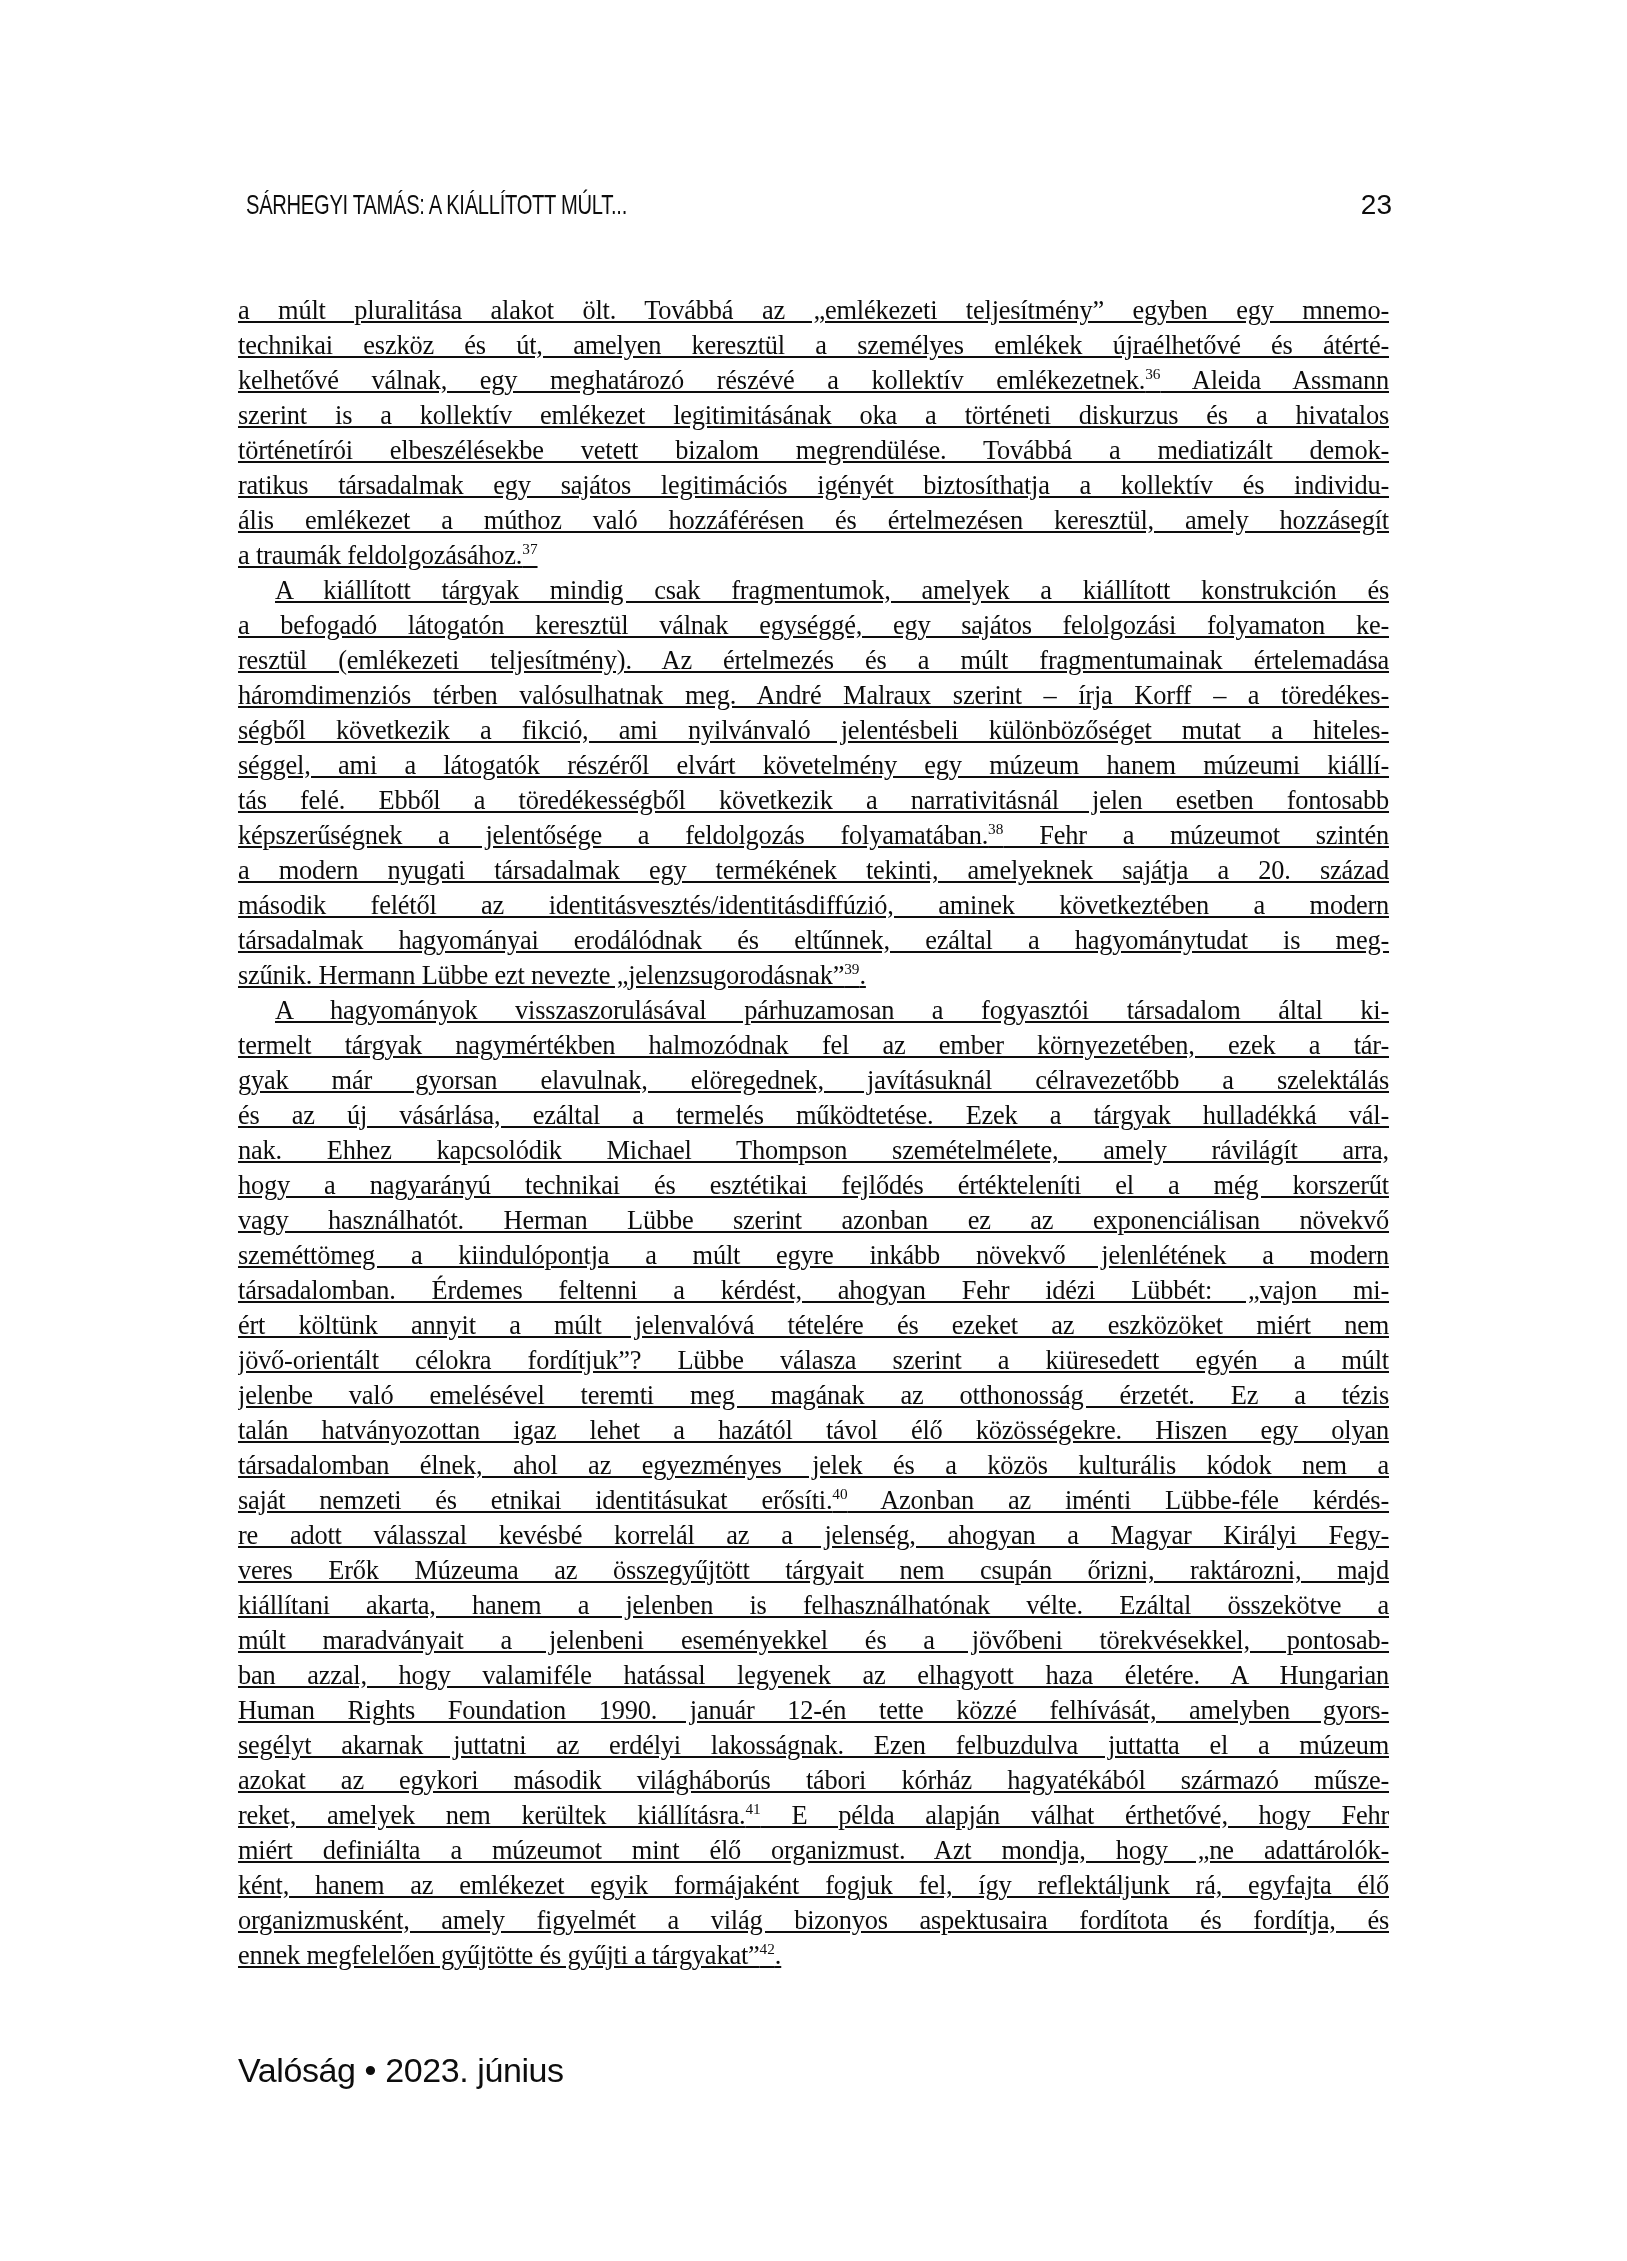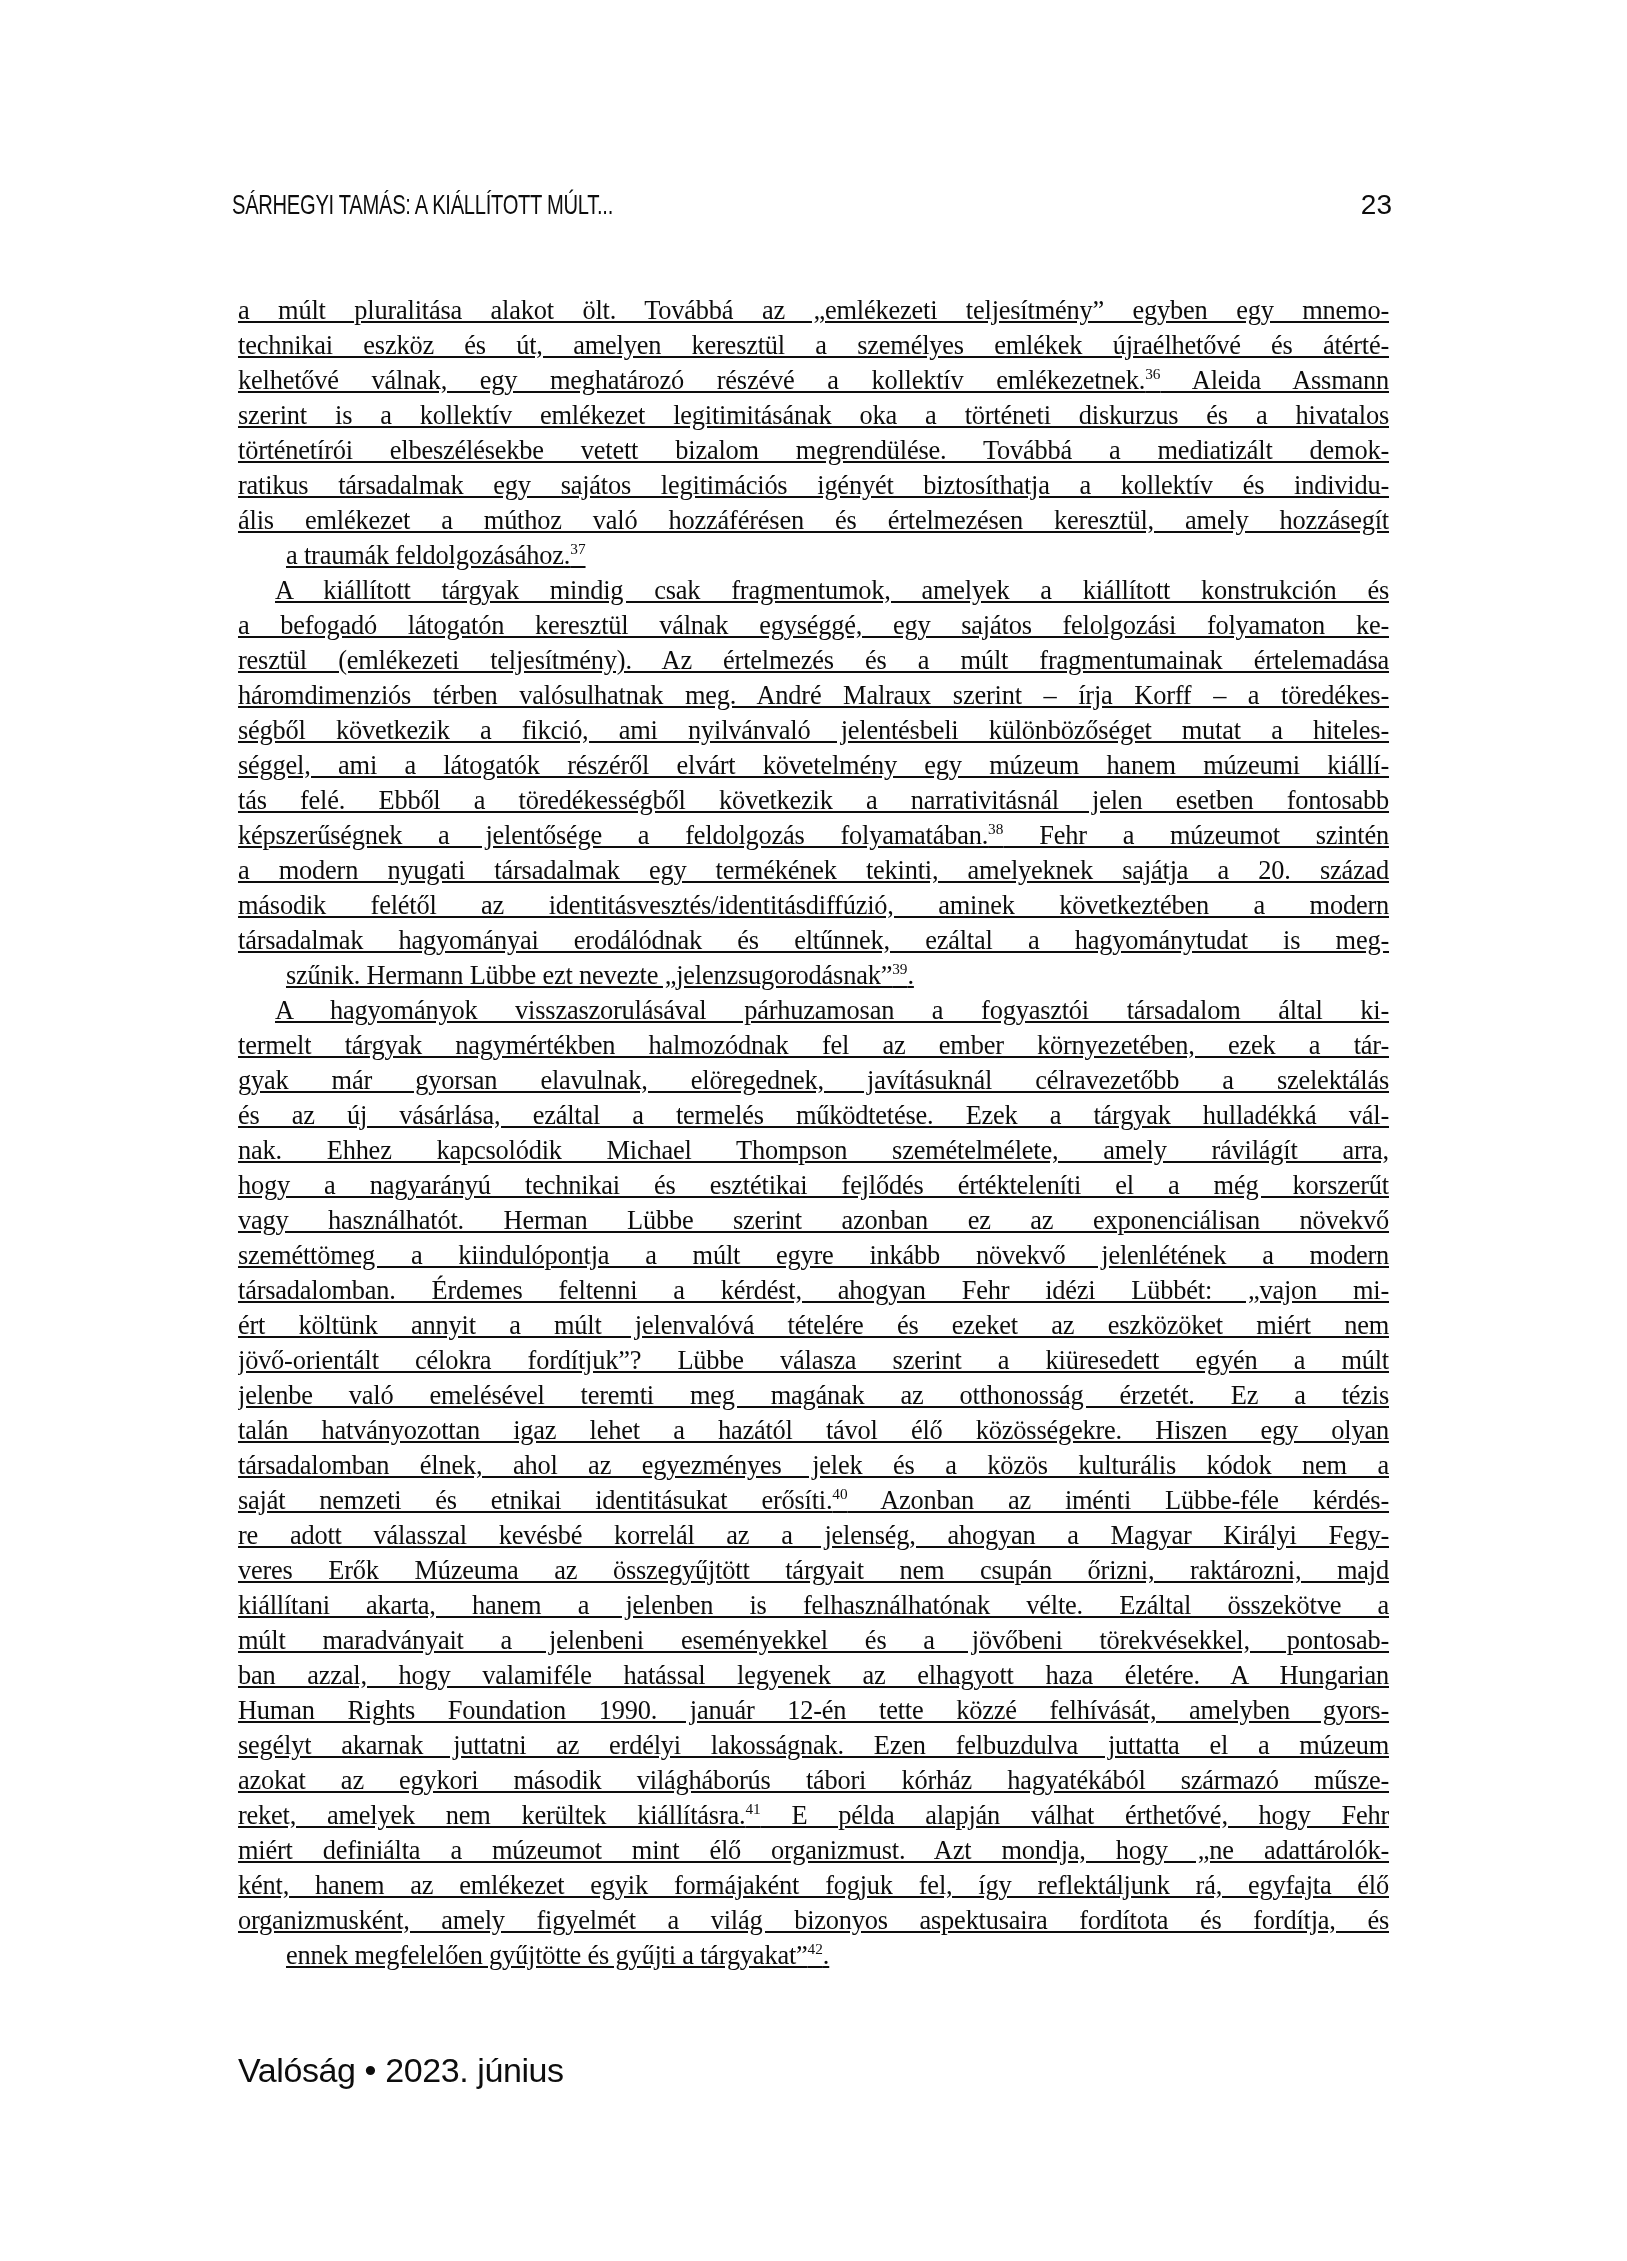--- a/index.html
+++ b/index.html
@@ -7,21 +7,21 @@
     position: relative;
     width: 1628px;
     height: 2261px;
     margin: 0 auto;
     background: #ffffff;
     color: #0d0d0d;
     overflow: hidden;
   }
   .running-header {
     position: absolute;
-    left: 232px;
+    left: 246px;
     right: 236px;
     top: 189px;
     display: flex;
     justify-content: space-between;
     align-items: baseline;
     font-family: "Liberation Sans", "DejaVu Sans", sans-serif;
     font-size: 28px;
     font-weight: 500;
     white-space: nowrap;
   }
@@ -45,21 +45,20 @@
   }
   .line {
     text-align: justify;
     text-align-last: justify;
     height: 35px;
     overflow: hidden;
     text-decoration: underline;
   }
   .line.last {
     text-align-last: left;
-    margin-left: 48px;
   }
   .line.indent {
     text-indent: 37px;
   }
   .line sup {
     font-size: 0.58em;
     line-height: 0;
     vertical-align: super;
     letter-spacing: 0;
   }

